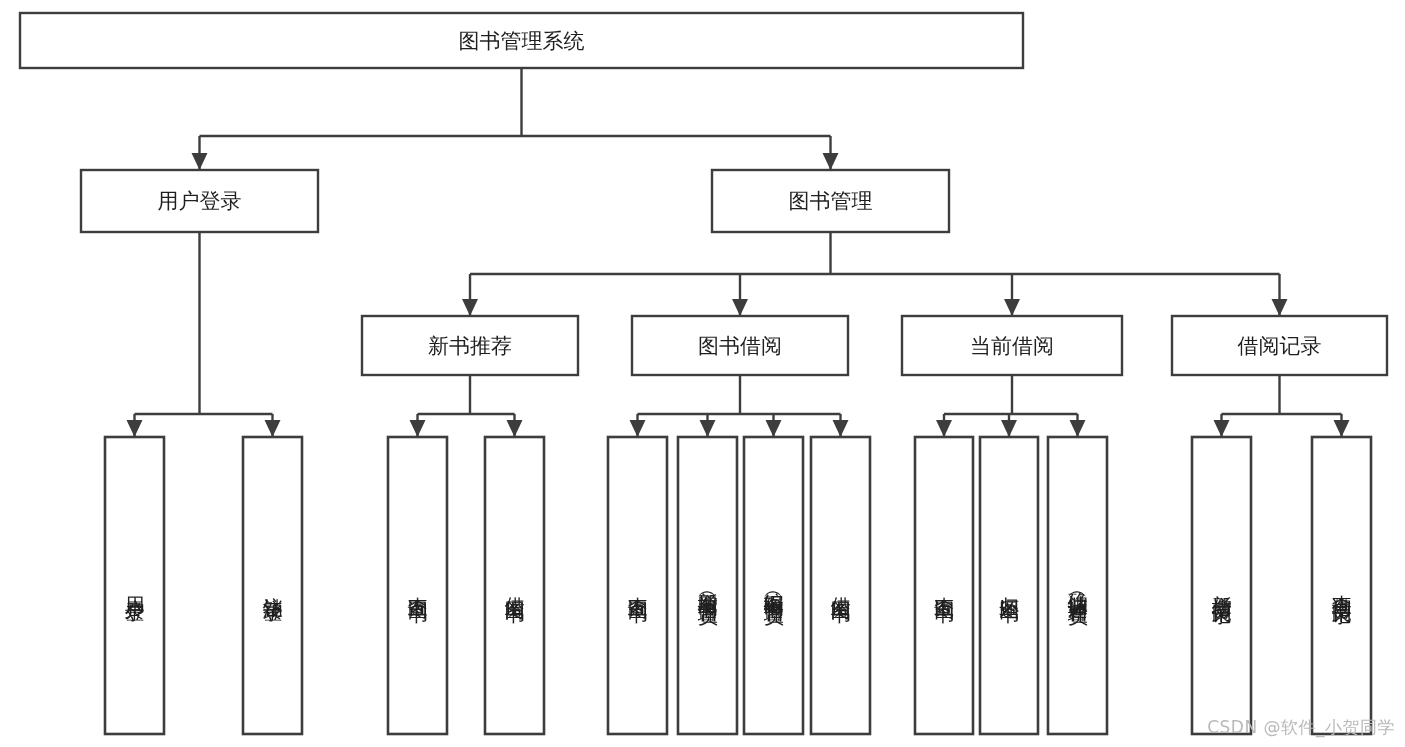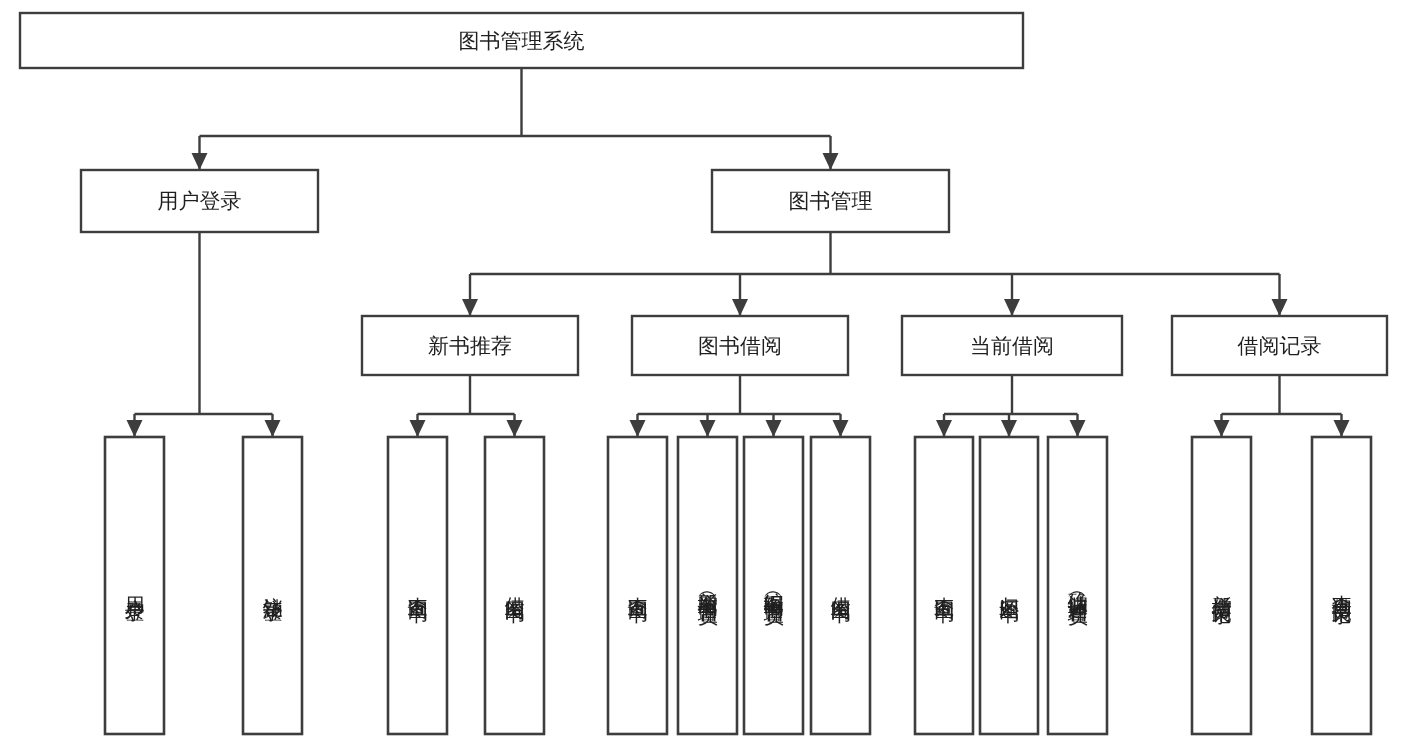--- a/index.html
+++ b/index.html
@@ -243,13 +243,14 @@
       <div class="vlabel-wrap" style="left: 1048px; top: 437px; width: 59px; height: 297px;">
         <span class="vlabel-text">确认归还（管理员）</span>
       </div>
       <div class="vlabel-wrap" style="left: 1192px; top: 437px; width: 59px; height: 297px;">
         <span class="vlabel-text">新增借阅记录</span>
       </div>
       <div class="vlabel-wrap" style="left: 1312px; top: 437px; width: 59px; height: 297px;">
         <span class="vlabel-text">查询借阅记录</span>
       </div>
     </div>
+  <div class="watermark">CSDN @软件_小贺同学</div>
 </div>
 
 </body></html>

